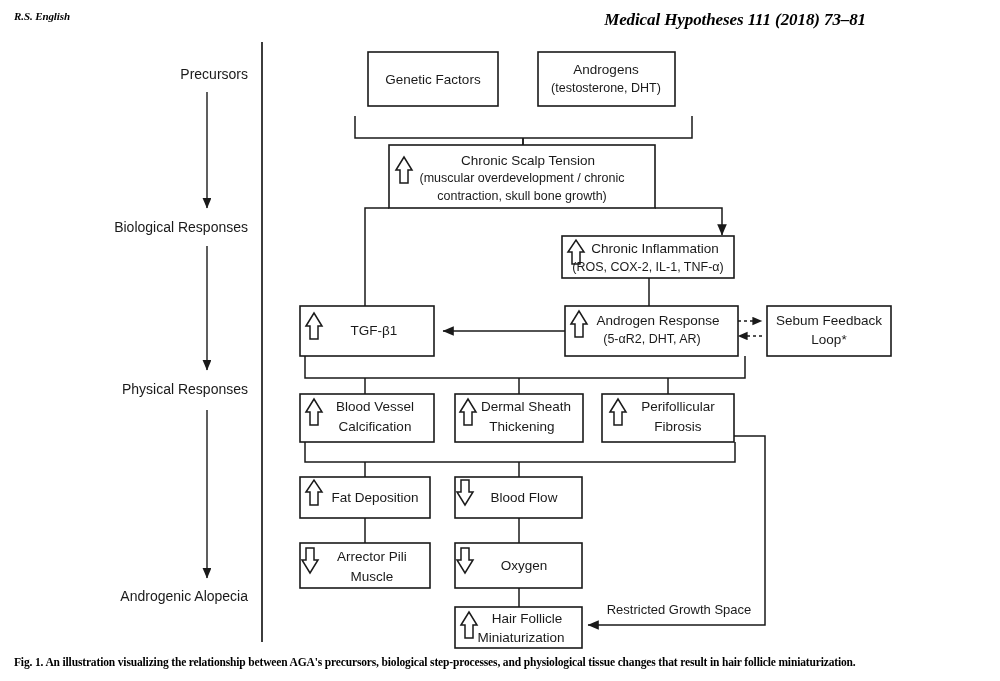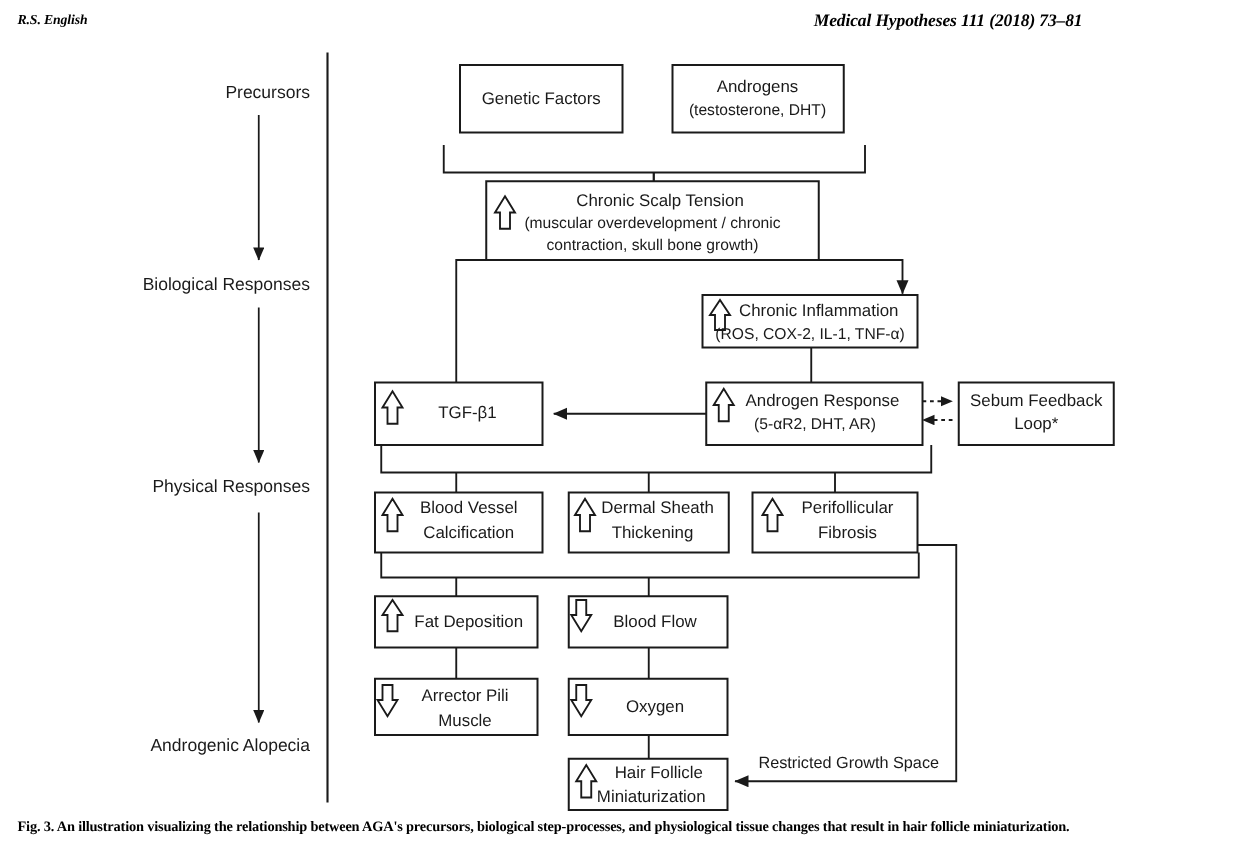--- a/index.html
+++ b/index.html
@@ -32,21 +32,21 @@
     font-size: 11px;
     letter-spacing: -0.1px;
   }
   .hdr-right {
     position: absolute;
     right: 14px;
     top: 0;
     font-family: "Liberation Serif", serif;
     font-style: italic;
     font-weight: bold;
-    font-size: 14px;
+    font-size: 17px;
     letter-spacing: -0.1px;
   }
   .figure-area {
     position: absolute;
     top: 30px;
     left: 0;
     width: 844px;
     height: 620px;
   }
   svg.flow {
@@ -280,13 +280,13 @@
   <g>
     <rect class="box-rect" x="455" y="577" width="127" height="41"></rect>
     <path class="arrow-glyph" d="M461,595 L469,582 L477,595 L473,595 L473,608 L465,608 L465,595 z"></path>
     <text class="box-label" x="527" y="589">Hair Follicle</text>
     <text class="box-label" x="521" y="608">Miniaturization</text>
   </g>
 
 </svg>
 </div>
 
-<div class="caption"><span>Fig. 3.</span><span class="cap-body"> An illustration visualizing the relationship between AGA's precursors, biological step-processes, and physiological tissue changes that result in hair follicle miniaturization.</span></div>
+<div class="caption"><span>Fig. 1.</span><span class="cap-body"> An illustration visualizing the relationship between AGA's precursors, biological step-processes, and physiological tissue changes that result in hair follicle miniaturization.</span></div>
 
 </body></html>

